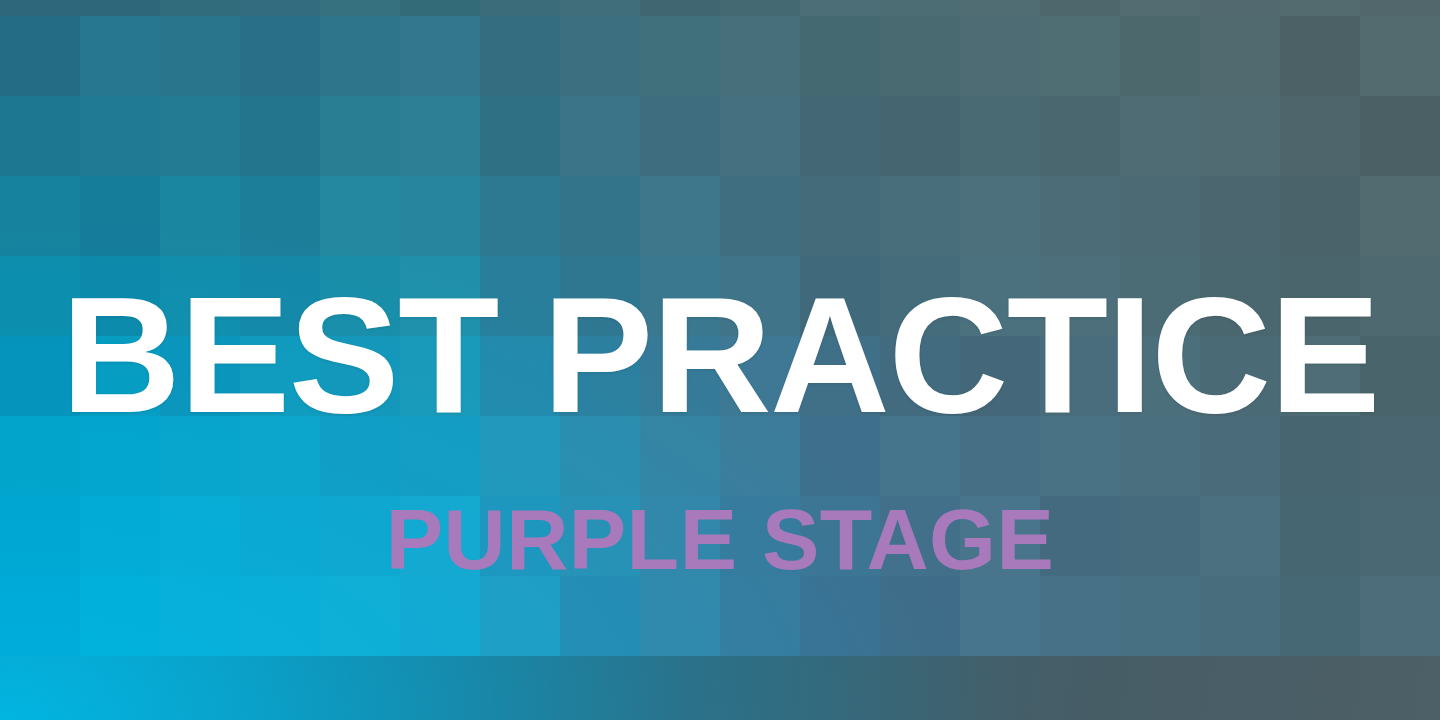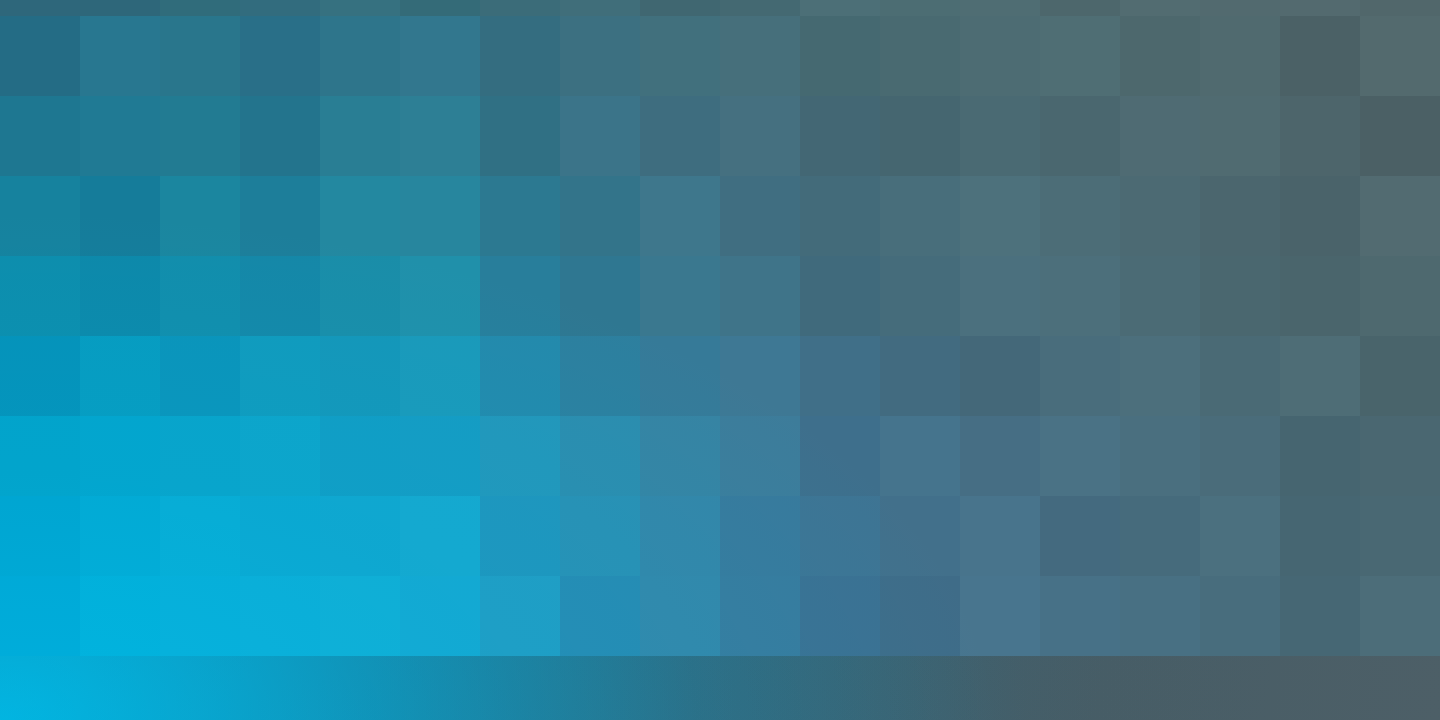--- a/index.html
+++ b/index.html
@@ -446,15 +446,17 @@
       <i style="background: rgba(255, 255, 255, 0.047);"></i>
       <i style="background: rgba(255, 255, 255, 0.04);"></i>
       <i style="background: rgba(0, 0, 0, 0.004);"></i>
       <i style="background: rgba(0, 0, 0, 0.153);"></i>
       <i style="background: rgba(255, 255, 255, 0.055);"></i>
     </div>
 
   <div id="vignette"></div>
 
   <div id="content">
+    <h1 id="title">BEST PRACTICE</h1>
+    <h2 id="subtitle">PURPLE STAGE</h2>
   </div>
 
 </div>
 
 </body></html>

